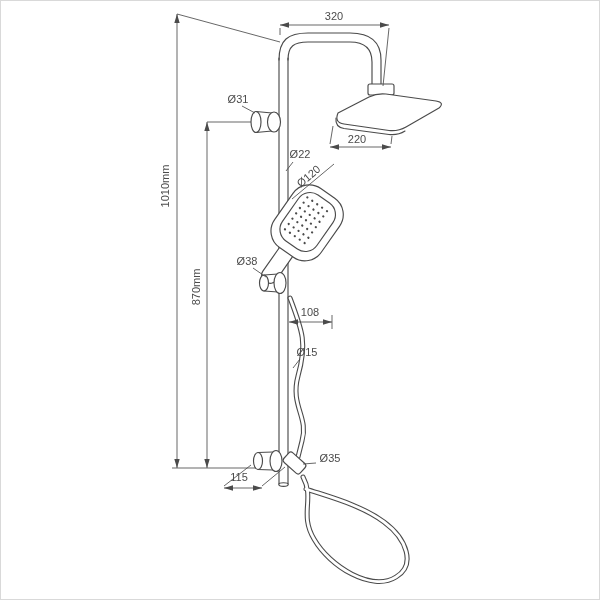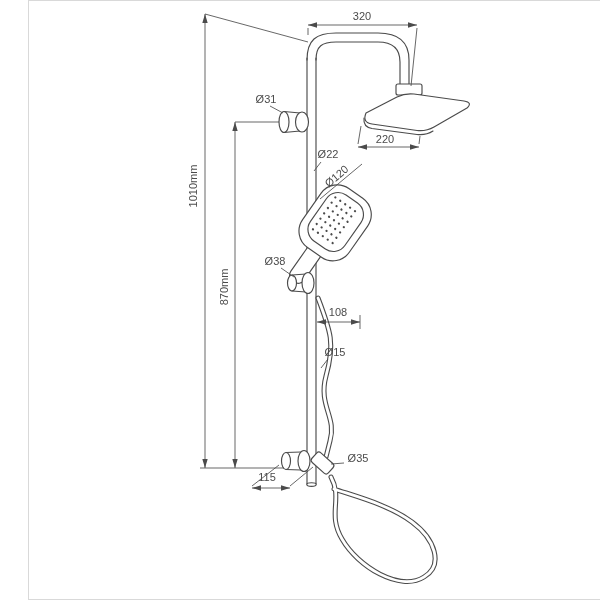--- a/index.html
+++ b/index.html
@@ -1,17 +1,17 @@
 <!DOCTYPE html>
 <html style="--line: #4b4b4b;"><head>
 <meta charset="utf-8">
 <style>
   :root { --line:#4b4b4b; }
   html,body { margin:0; padding:0; background:#fff; }
-  .stage { width:476px; height:600px; position:relative; background:#eab308;margin-left:28px; }
+  .stage { width:476px; height:600px; position:relative; background:#eab308; }
   svg { display:block; }
   .s   { stroke:var(--line); fill:none; stroke-width:1.15; stroke-linecap:round; stroke-linejoin:round; }
   .sf  { stroke:var(--line); fill:#fff; stroke-width:1.15; stroke-linejoin:round; }
   .dim { stroke:var(--line); fill:none; stroke-width:0.85; }
   .arr { fill:var(--line); stroke:none; }
   .lbl { font:11px "Liberation Sans", sans-serif; fill:var(--line); }
   .hose-o { stroke:var(--line); stroke-width:5;   fill:none; stroke-linecap:round; }
   .hose-i { stroke:#fff;       stroke-width:2.8; fill:none; stroke-linecap:round; }
   .dots { stroke:var(--line); stroke-width:2.2; stroke-dasharray:0.1 5.9; stroke-linecap:round; fill:none; }
   .frame { fill:#fff; stroke:#d9d9d9; stroke-width:1; }

